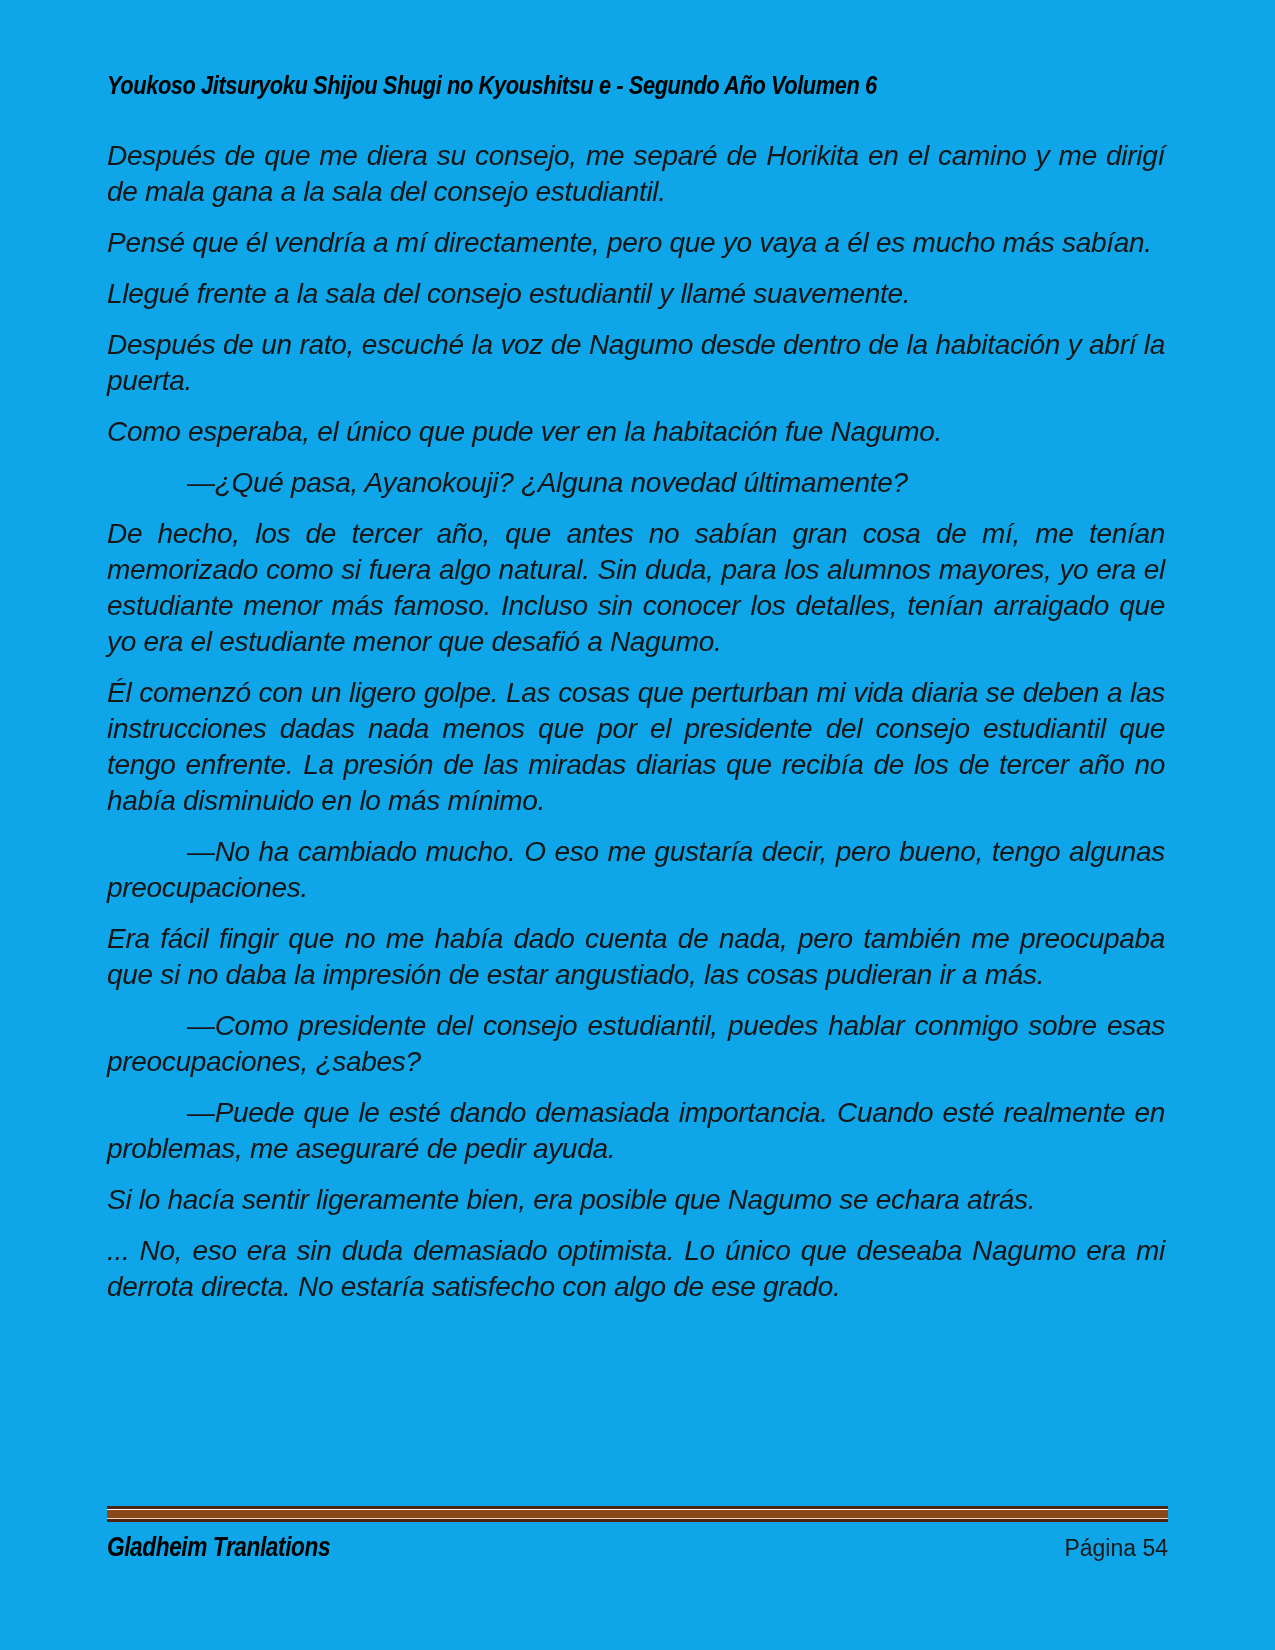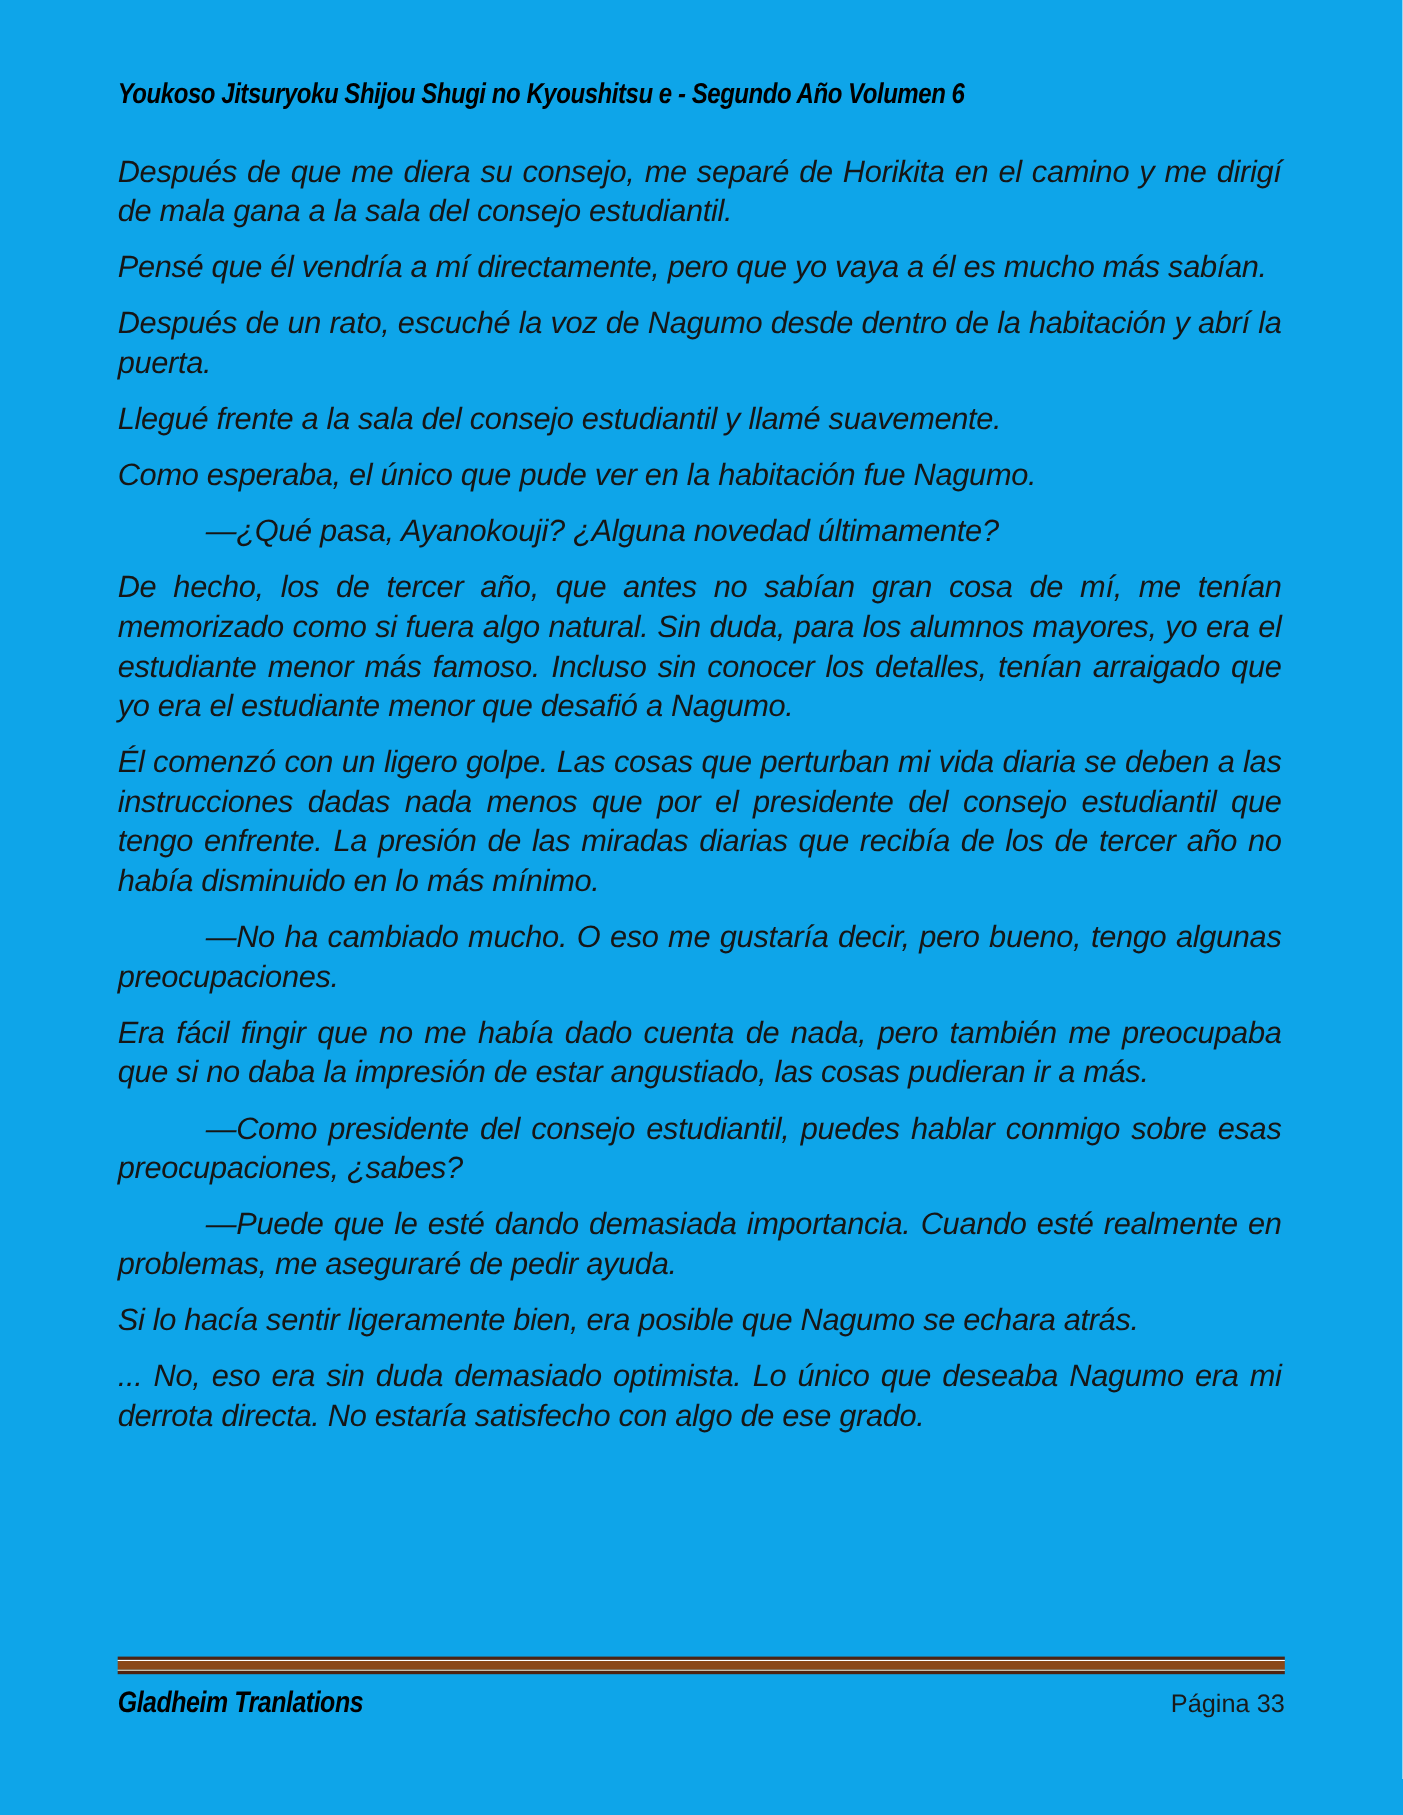--- a/index.html
+++ b/index.html
@@ -95,22 +95,22 @@
 
 <div class="page">
 
   <div class="doc-header">
     <span class="display-type">Youkoso Jitsuryoku Shijou Shugi no Kyoushitsu e - Segundo Año Volumen 6</span>
   </div>
 
   <div class="doc-body">
     <p>Después de que me diera su consejo, me separé de Horikita en el camino y me dirigí de mala gana a la sala del consejo estudiantil.</p>
     <p>Pensé que él vendría a mí directamente, pero que yo vaya a él es mucho más sabían.</p>
+    <p>Llegué frente a la sala del consejo estudiantil y llamé suavemente.</p>
     <p>Después de un rato, escuché la voz de Nagumo desde dentro de la habitación y abrí la puerta.</p>
-    <p>Llegué frente a la sala del consejo estudiantil y llamé suavemente.</p>
     <p>Como esperaba, el único que pude ver en la habitación fue Nagumo.</p>
     <p class="indent">—¿Qué pasa, Ayanokouji? ¿Alguna novedad últimamente?</p>
     <p>De hecho, los de tercer año, que antes no sabían gran cosa de mí, me tenían memorizado como si fuera algo natural. Sin duda, para los alumnos mayores, yo era el estudiante menor más famoso. Incluso sin conocer los detalles, tenían arraigado que yo era el estudiante menor que desafió a Nagumo.</p>
     <p>Él comenzó con un ligero golpe. Las cosas que perturban mi vida diaria se deben a las instrucciones dadas nada menos que por el presidente del consejo estudiantil que tengo enfrente. La presión de las miradas diarias que recibía de los de tercer año no había disminuido en lo más mínimo.</p>
     <p class="indent">—No ha cambiado mucho. O eso me gustaría decir, pero bueno, tengo algunas preocupaciones.</p>
     <p>Era fácil fingir que no me había dado cuenta de nada, pero también me preocupaba que si no daba la impresión de estar angustiado, las cosas pudieran ir a más.</p>
     <p class="indent">—Como presidente del consejo estudiantil, puedes hablar conmigo sobre esas preocupaciones, ¿sabes?</p>
     <p class="indent">—Puede que le esté dando demasiada importancia. Cuando esté realmente en problemas, me aseguraré de pedir ayuda.</p>
     <p>Si lo hacía sentir ligeramente bien, era posible que Nagumo se echara atrás.</p>
     <p>... No, eso era sin duda demasiado optimista. Lo único que deseaba Nagumo era mi derrota directa. No estaría satisfecho con algo de ese grado.</p>
@@ -121,16 +121,16 @@
     <div class="r2"></div>
     <div class="r3"></div>
     <div class="r4"></div>
     <div class="r5"></div>
   </div>
 
   <div class="footer-row">
     <div class="footer-brand">
       <span class="display-type">Gladheim Tranlations</span>
     </div>
-    <div class="page-number">Página 33</div>
+    <div class="page-number">Página 54</div>
   </div>
 
 </div>
 
 </body></html>

